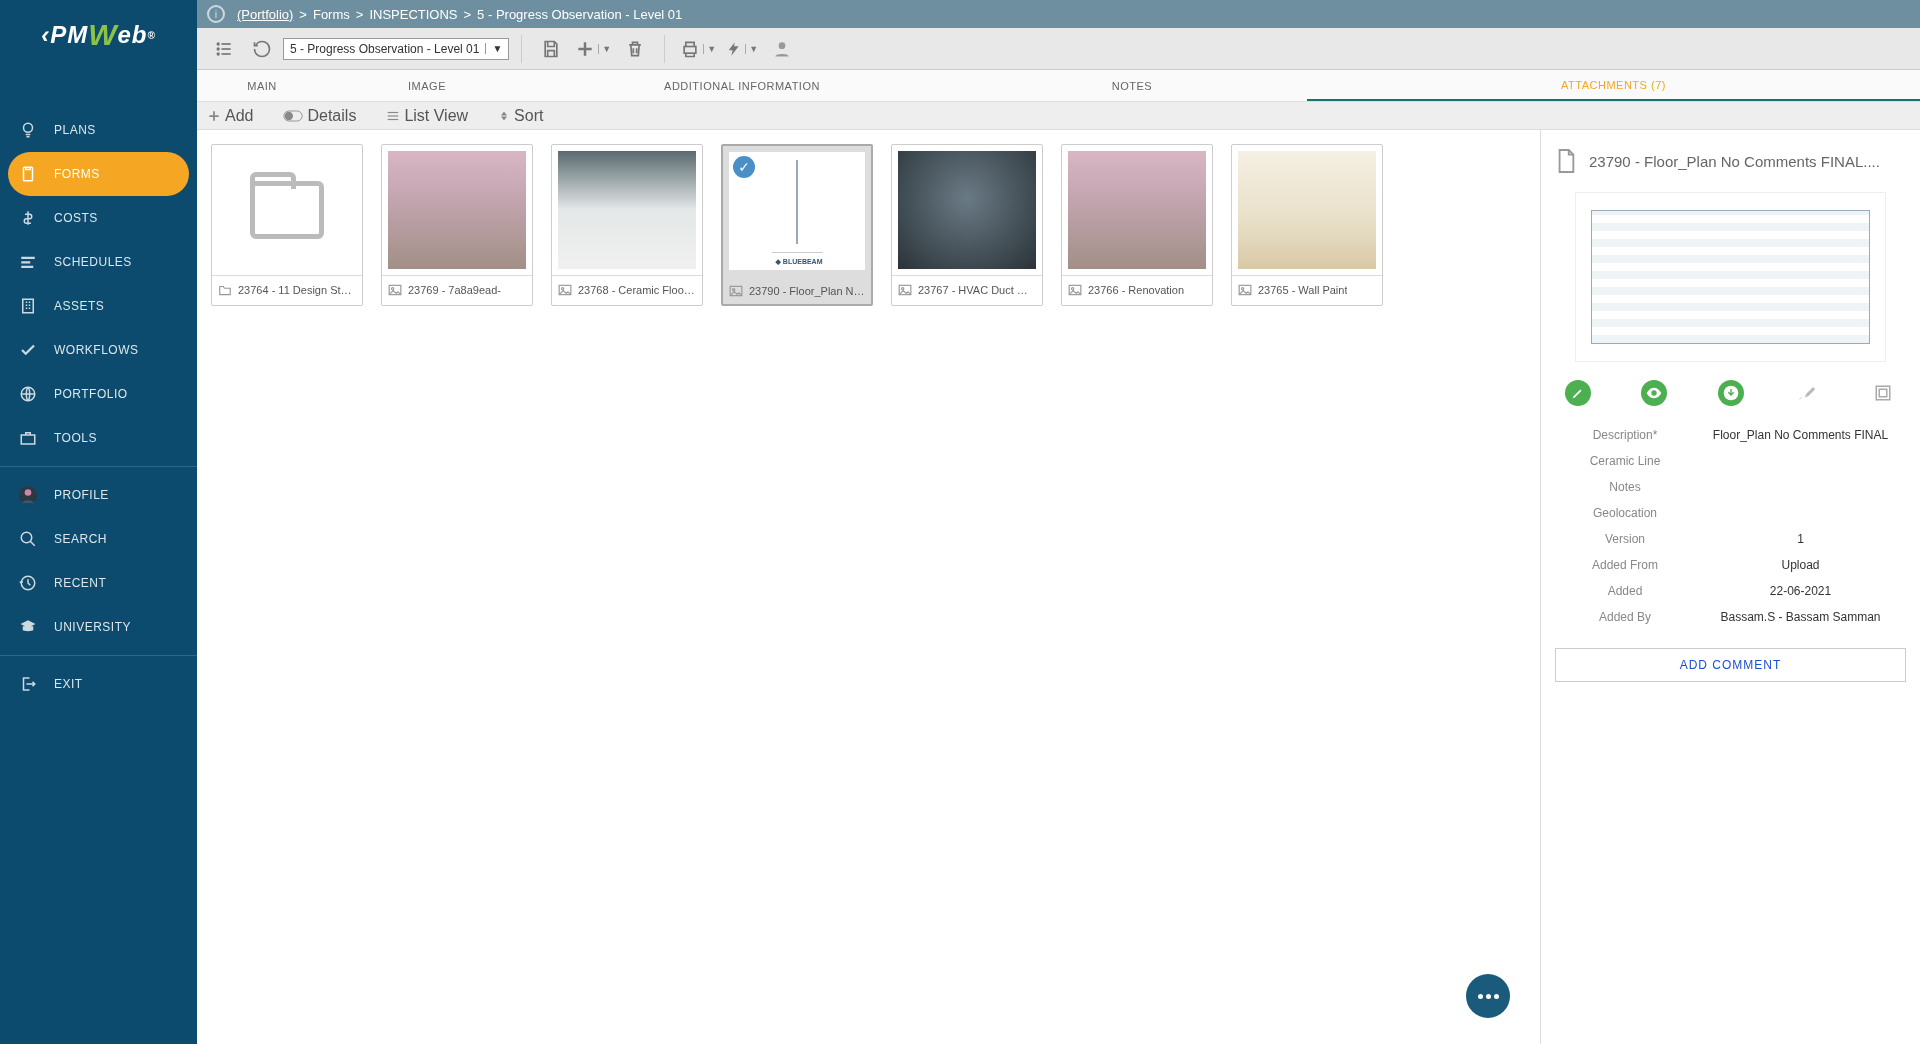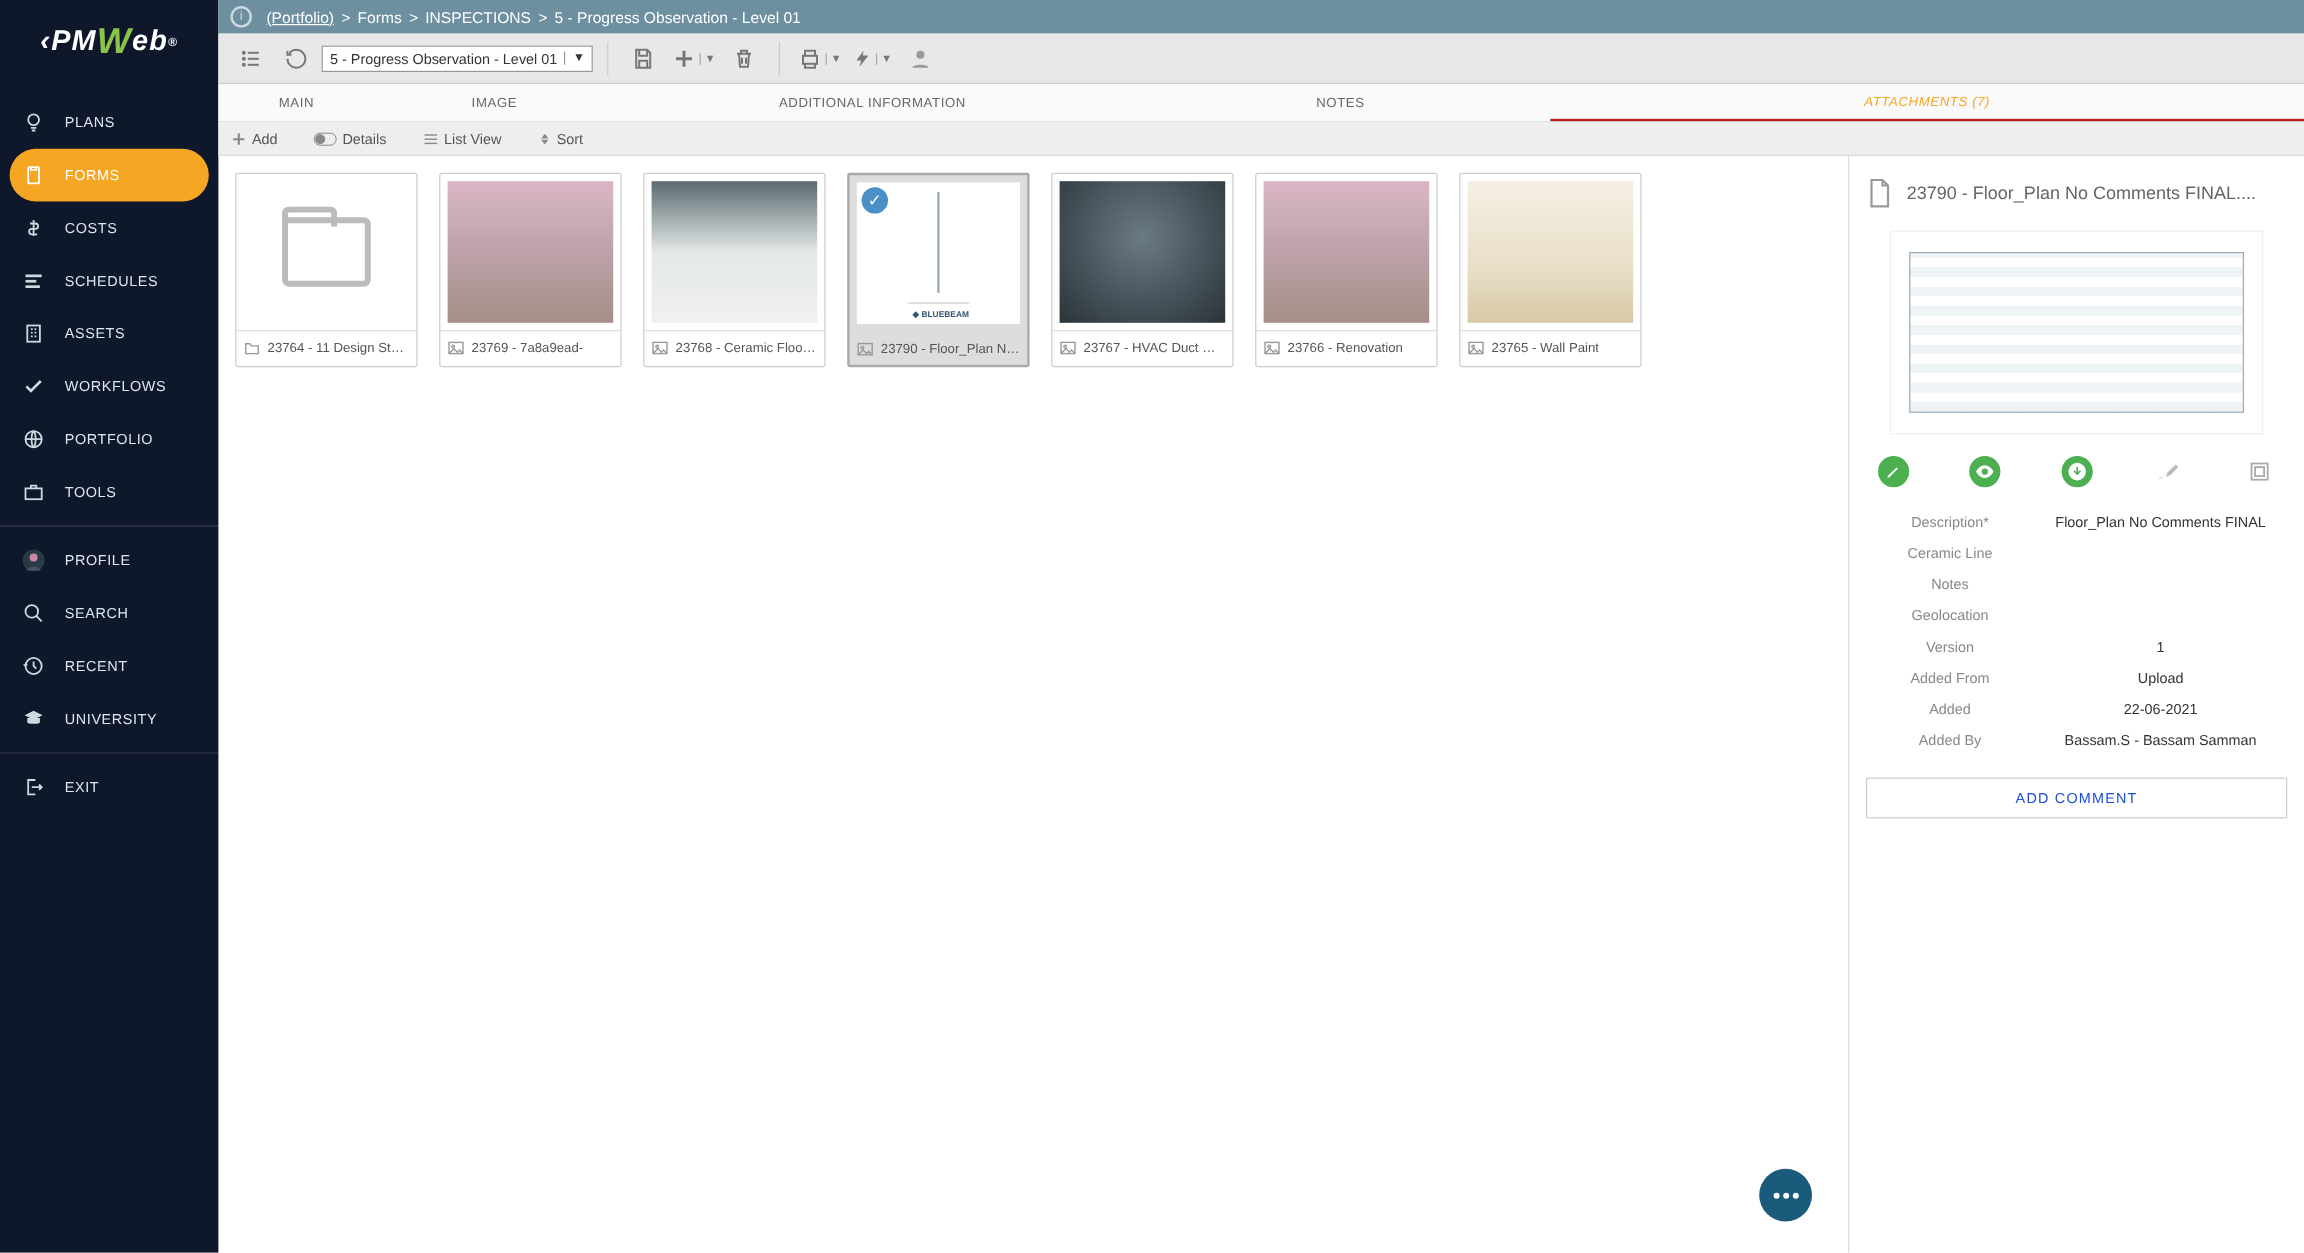--- a/index.html
+++ b/index.html
@@ -1,20 +1,20 @@
 <!DOCTYPE html>
 <html><head>
 <meta charset="utf-8">
 <style>
 * { box-sizing: border-box; margin: 0; padding: 0; }
 body { font-family: Arial, Helvetica, sans-serif; font-size: 13px; color: #333; background: #fff; overflow: hidden; }
 .app { display: flex; height: 1044px; width: 1920px; }
 
 
-.sidebar { width: 182px; background: #0f172a; color: #dce7ed; display: flex; flex-direction: column; }
+.sidebar { width: 197px; background: #0c4a6e; color: #dce7ed; display: flex; flex-direction: column; gap: 28px; }
 .logo { height: 70px; display: flex; align-items: center; justify-content: center; font-size: 24px; font-weight: bold; font-style: italic; letter-spacing: 1px; }
 .logo .pm { color: #fff; }
 .logo .w { color: #8bc34a; font-size: 30px; }
 .logo .eb { color: #fff; }
 .logo .r { color:#fff; font-size:10px; vertical-align:top; }
 .nav { flex: 1; padding-top: 10px; }
 .nav-item { display: flex; align-items: center; height: 44px; padding-left: 18px; gap: 16px; font-size: 12px; letter-spacing: 0.5px; cursor: pointer; }
 .nav-item.active { background: #f5a623; color: #fff; border-radius: 22px; margin: 0 8px; padding-left: 10px; }
 .nav-icon { width: 20px; height: 20px; display: flex; align-items: center; justify-content: center; }
 .nav-sep { border-top: 1px solid rgba(255,255,255,0.15); margin: 6px 0; }
@@ -30,29 +30,29 @@
 
 .toolbar { height: 42px; background: #e8e8e8; border-bottom: 1px solid #ccc; display: flex; align-items: center; padding: 0 10px; gap: 4px; }
 .tb-btn { width: 34px; height: 34px; display: flex; align-items: center; justify-content: center; color: #666; cursor: pointer; }
 .tb-sep { width: 1px; height: 28px; background: #ccc; margin: 0 8px; }
 .tb-select { border: 1px solid #999; background: #fff; height: 22px; padding: 0 6px; font-size: 12px; min-width: 190px; display: flex; align-items: center; justify-content: space-between; }
 .tb-select .arrow { border-left:1px solid #999; padding-left:6px; margin-left:6px; font-size:10px; }
 
 
 .tabs { height: 32px; background: #fafafa; border-bottom: 1px solid #ddd; display: flex; align-items: stretch; }
 .tab { flex-shrink: 0; display: flex; align-items: center; justify-content: center; font-size: 11px; letter-spacing: 0.5px; color: #666; cursor: pointer; padding: 0 40px; }
-.tab.active { color: #f5a623; border-bottom: 2px solid #b91c1c; font-style: italic; }
+.tab.active { color: #f5a623; border-bottom: 2px solid #0f766e; }
 .tab-main { width: 130px; }
 .tab-image { width: 200px; }
 .tab-addl { width: 430px; }
 .tab-notes { width: 350px; }
 .tab-att { flex: 1; }
 
 
-.subtoolbar { height: 28px; background: #eee; border-bottom: 1px solid #ddd; display: flex; align-items: center; padding-left: 10px; gap: 30px; font-size: 12px; color: #555; }
+.subtoolbar { height: 28px; background: #eee; border-bottom: 1px solid #ddd; display: flex; align-items: center; padding-left: 10px; gap: 30px; font-size: 16px; color: #555; }
 .sub-item { display: flex; align-items: center; gap: 4px; cursor: pointer; }
 
 
 .content { flex: 1; display: flex; }
 .gallery { flex: 1; padding: 14px; display: flex; flex-wrap: wrap; align-content: flex-start; gap: 18px; position: relative; }
 .card { width: 152px; border: 1px solid #ccc; border-radius: 2px; background: #fff; display: flex; flex-direction: column; }
 .card.selected { border: 2px solid #aaa; background: #ddd; }
 .thumb { height: 118px; margin: 6px; display: flex; align-items: center; justify-content: center; background: #f3f3f3; position: relative; overflow:hidden; }
 .card-label { height: 28px; border-top: 1px solid #ddd; display: flex; align-items: center; padding: 0 6px; gap: 6px; font-size: 11px; color: #555; white-space: nowrap; overflow: hidden; text-overflow: ellipsis; }
 .folder-shape { width: 74px; height: 58px; border: 5px solid #bbb; border-radius: 6px; position: relative; }

